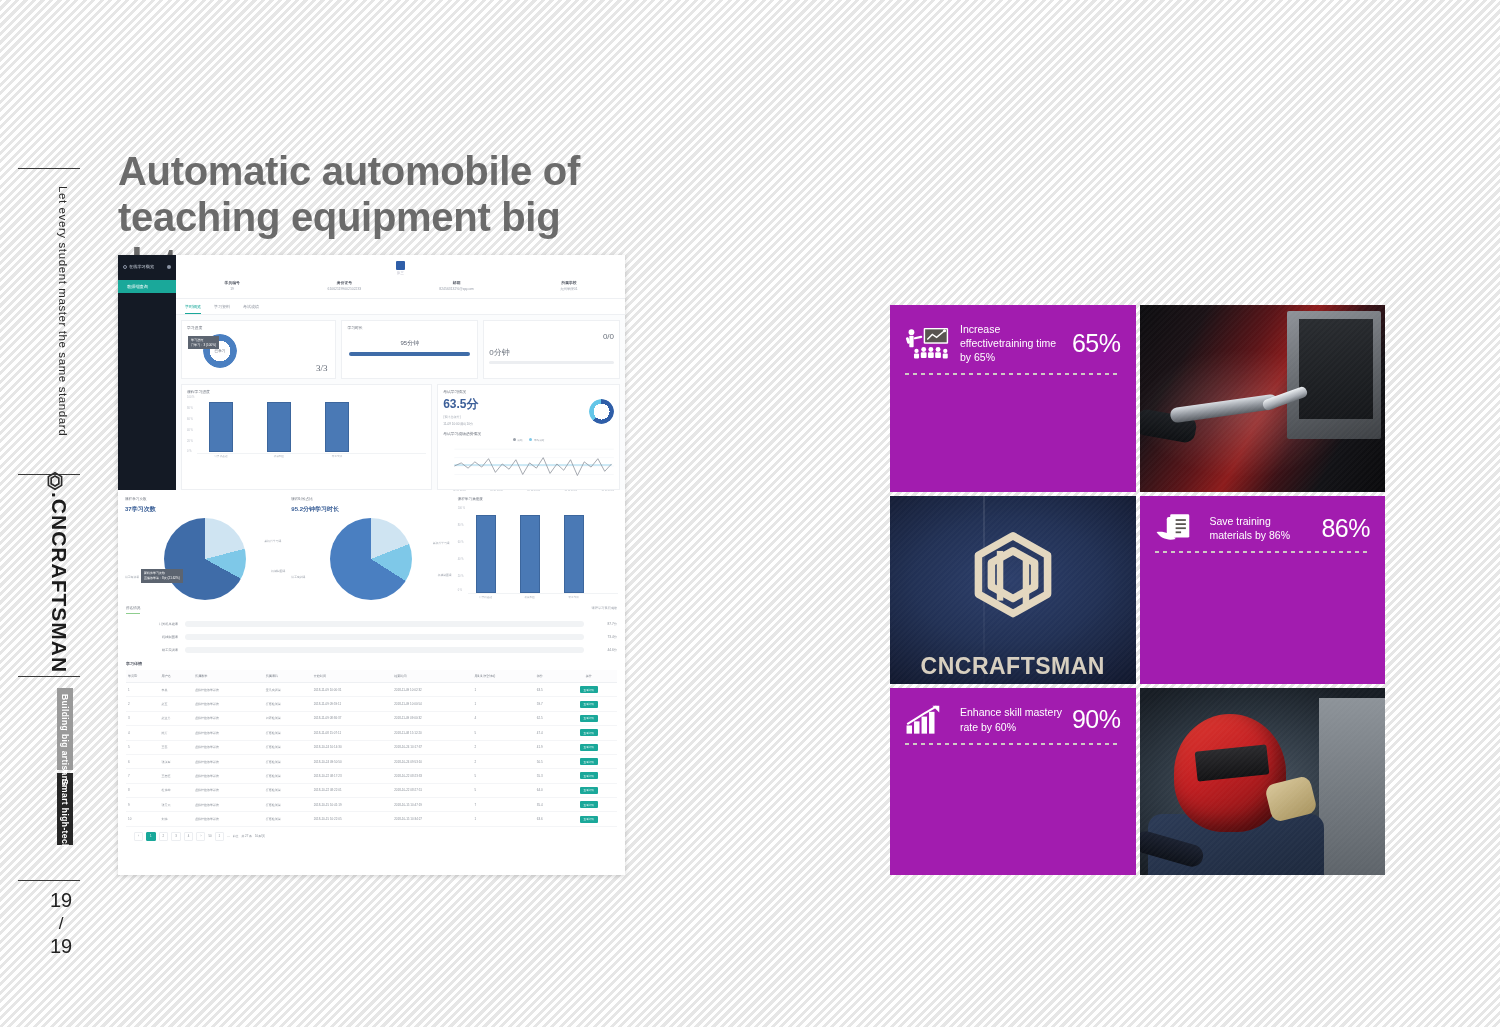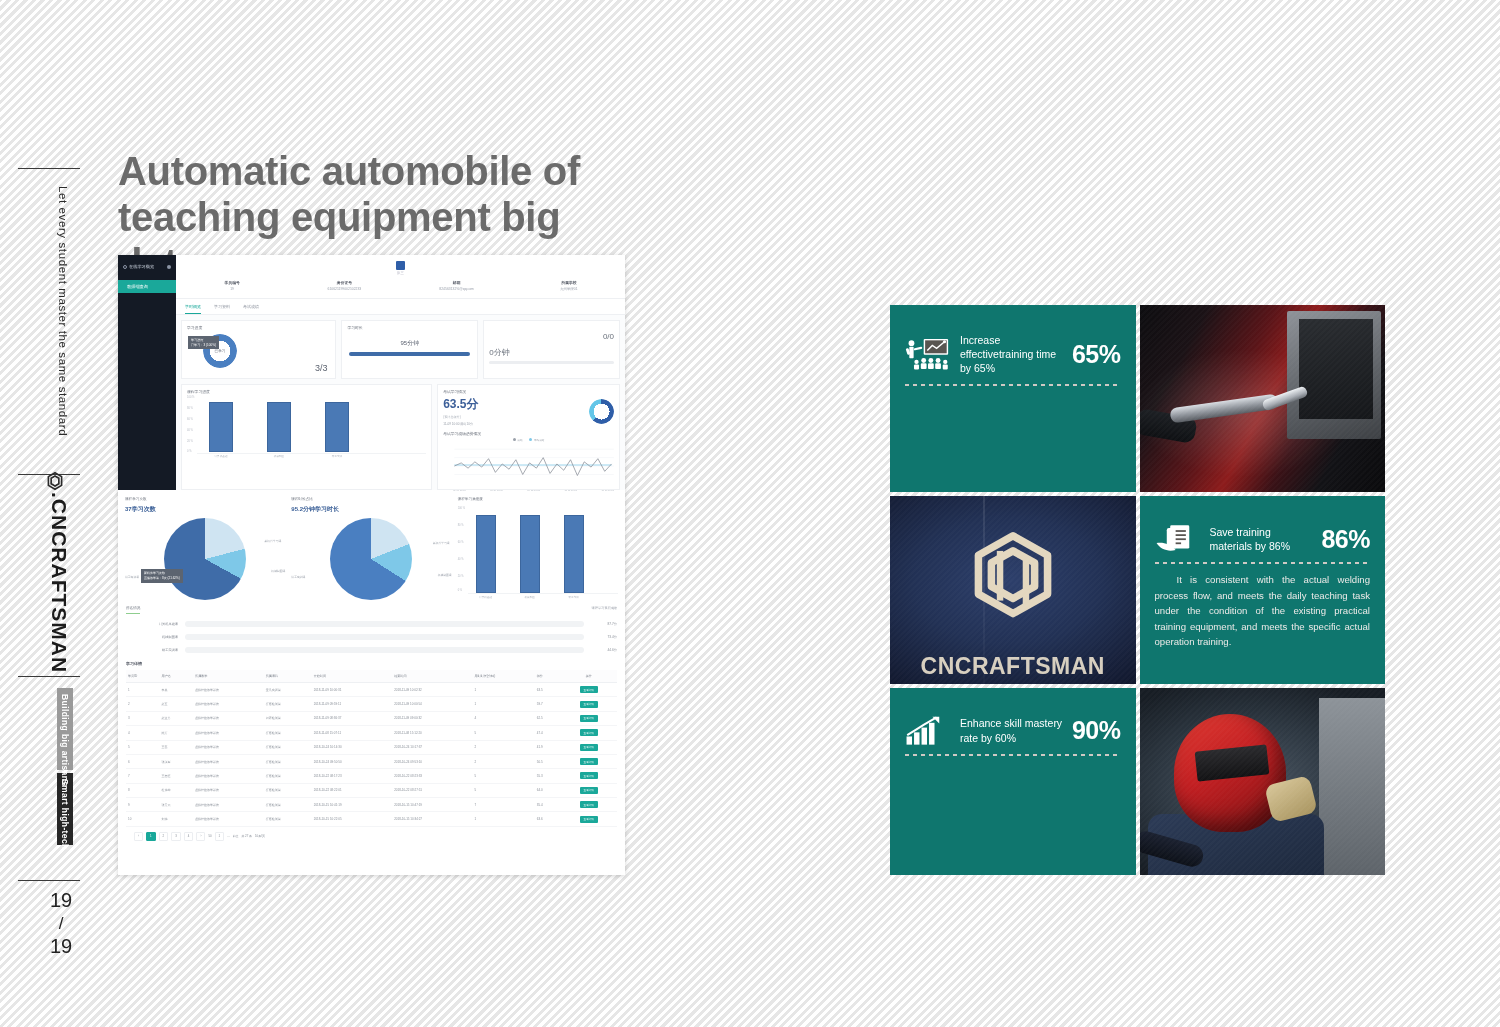--- a/index.html
+++ b/index.html
@@ -116,21 +116,21 @@
     background:conic-gradient(#4a7fc1 0 100%);
     -webkit-mask:radial-gradient(circle, transparent 10.5px, #000 10.5px);
     mask:radial-gradient(circle, transparent 10.5px, #000 10.5px);
   }
   .donut-c{ position:absolute; left:16px; top:2px; width:34px;height:34px;
     display:flex;align-items:center;justify-content:center;font-size:3.6px;color:#5b6270;}
   .tip{
     position:absolute; left:1px; top:4px; background:#5c6470; color:#fff;
     font-size:3.1px; padding:2px 3px; line-height:1.5; white-space:nowrap; z-index:3;
   }
-  .frac{ position:absolute; right:3px; bottom:1px; font-size:9px; color:#5d6470; }
+  .frac{ position:absolute; right:3px; bottom:1px; font-size:9px; color:#5d6470;font-family:Liberation Serif, serif; }
   .bigmin{ text-align:center; font-size:6px; color:#5b6270; margin:9px 0 4px;}
   .linebar{ height:4px; background:#3f6ca8; margin:0 2px; border-radius:2px;}
   .zero{ text-align:right; font-size:8px; color:#6a717c; margin-top:7px; }
   .zerobar{ height:3px; background:#eceef1; border-radius:2px; margin-top:3px;}
 
   .row2{ display:flex; gap:5px; padding:0 5px 5px; }
   .bars-panel{ flex:1.4; }
   .score-panel{ flex:1; }
   .bars{ position:relative; height:62px; padding-left:11px; }
   .gridlab{ position:absolute; left:0; font-size:2.6px; color:#b5bac3; }
@@ -191,27 +191,27 @@
   .pg.on{ background:#1aa89a; color:#fff; border-color:#1aa89a;}
 
   
   .grid{
     position:absolute; left:890px; top:305px;
     width:495px; height:570px;
     display:grid; grid-template-columns:1fr 1fr; grid-template-rows:1fr 1fr 1fr;
     gap:4px;
   }
   .stat{
-    background:#0f766e; padding:28px 15px 14px; position:relative;
+    background:#a21caf; padding:17px 15px 14px; position:relative;
     display:flex; flex-direction:column;
   }
   .stat-head{ display:flex; align-items:center; gap:9px; }
   .stat-icon{ width:46px; flex:0 0 46px; display:flex; align-items:center; }
   .stat-lab{ flex:1; color:#fff; font-size:10.5px; line-height:1.35; }
-  .stat-pct{ color:#fff; font-size:25px; font-weight:700; letter-spacing:-.5px; }
+  .stat-pct{ color:#fff; font-size:25px; font-weight:400; letter-spacing:-.5px; }
   .dashed{
     margin:8px 0 8px; height:2px;
     background:repeating-linear-gradient(to right,#cfc9c4 0 4px, transparent 4px 8px);
   }
   .stat-body{
     color:#eceae8; font-size:9.6px; line-height:1.62;
     text-align:justify; text-indent:22px;
   }
   .photo{ position:relative; overflow:hidden; background:#222; }
   
@@ -756,21 +756,20 @@
               </g>
               <path d="M20 6 h10 v30 h-10 a3 3 0 0 1 -3 -3 v-24 a3 3 0 0 1 3 -3 z"></path>
               <path d="M2 28 C12 26 22 30 30 38 C20 41 8 38 2 28 Z"></path>
             </g>
           </svg>
         </span>
         <span class="stat-lab">Save training materials by 86%</span>
         <span class="stat-pct">86%</span>
       </div>
       <div class="dashed"></div>
-      <div class="stat-body">It is consistent with the actual welding process flow, and meets the daily teaching task under the condition of the existing practical training equipment, and meets the specific actual operation training.</div>
     </div>
 
     <div class="stat">
       <div class="stat-head">
         <span class="stat-icon">
           <svg viewBox="0 0 64 44" width="44" height="30">
             <g fill="#ffffff">
               <rect x="2" y="30" width="8" height="12"></rect>
               <rect x="13" y="24" width="8" height="18"></rect>
               <rect x="24" y="17" width="8" height="25"></rect>

